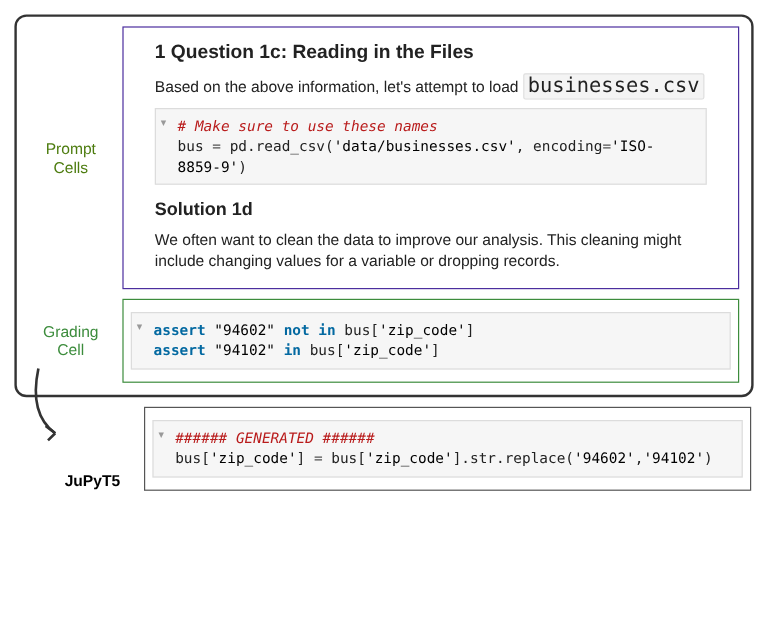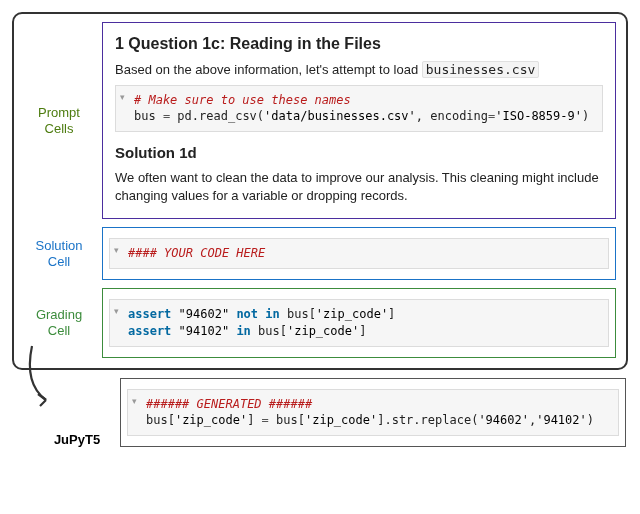--- a/index.html
+++ b/index.html
@@ -37,21 +37,21 @@
     font-weight: 400;
   }
   .side-label.prompt { color: #4d7c0f; }
   .side-label.solution { color: #1a73c7; }
   .side-label.grading { color: #3c8c3c; }
   .side-label.jupyt5 { color: #000; font-weight: 700; }
   .cell-box {
     flex: 1;
     border: 1.5px solid;
     background: #fff;
-    padding: 8px 12px;
+    padding: 8px 26px;
     font-size: 13px;
     color: #222;
   }
   .cell-box.prompt { border-color: #4b2e9e; }
   .cell-box.solution { border-color: #1a73c7; padding: 4px 6px; }
   .cell-box.grading { border-color: #3c8c3c; padding: 4px 6px; }
   .cell-box.jupyt5 { border-color: #555; padding: 4px 6px; }
   h1.q-title {
     font-size: 16px;
     font-weight: 700;
@@ -65,21 +65,21 @@
   p.body-text {
     font-size: 13px;
     line-height: 1.35;
     margin: 6px 0;
   }
   code.inline {
     font-family: ui-monospace, SFMono-Regular, Menlo, Consolas, monospace;
     background: #f4f4f4;
     border: 1px solid #e0e0e0;
     padding: 0 3px;
-    font-size: 13px;
+    font-size: 17px;
     border-radius: 2px;
   }
   .code-block {
     background: #f6f6f6;
     border: 1px solid #dcdcdc;
     padding: 6px 8px 6px 18px;
     font-family: ui-monospace, SFMono-Regular, Menlo, Consolas, monospace;
     font-size: 12px;
     line-height: 1.4;
     position: relative;
@@ -131,26 +131,20 @@
         <span>Based on the above information, let's attempt to load </span><code class="inline">businesses.csv</code>
       </p>
       <div class="code-block"><span class="tok-comment"># Make sure to use these names</span>
 <span class="tok-name">bus </span><span class="tok-punct">= </span><span class="tok-name">pd.read_csv(</span><span class="tok-string">'data/businesses.csv'</span><span class="tok-name">, encoding</span><span class="tok-punct">=</span><span class="tok-string">'ISO-8859-9'</span><span class="tok-name">)</span></div>
 
       <h2 class="q-title">Solution 1d</h2>
       <p class="body-text">We often want to clean the data to improve our analysis. This cleaning might include changing values for a variable or dropping records.</p>
     </div>
   </div>
 
-  <div class="row">
-    <div class="side-label solution">Solution Cell</div>
-    <div class="cell-box solution">
-      <div class="code-block"><span class="tok-comment">#### YOUR CODE HERE</span></div>
-    </div>
-  </div>
 
   <div class="row" style="margin-bottom:0;">
     <div class="side-label grading">Grading Cell</div>
     <div class="cell-box grading">
       <div class="code-block"><span class="tok-keyword">assert </span><span class="tok-string">"94602"</span><span class="tok-keyword"> not in </span><span class="tok-name">bus[</span><span class="tok-string">'zip_code'</span><span class="tok-name">]</span>
 <span class="tok-keyword">assert </span><span class="tok-string">"94102"</span><span class="tok-keyword"> in </span><span class="tok-name">bus[</span><span class="tok-string">'zip_code'</span><span class="tok-name">]</span></div>
     </div>
   </div>
 
   <svg class="arrow-svg" viewBox="0 0 38 70">

